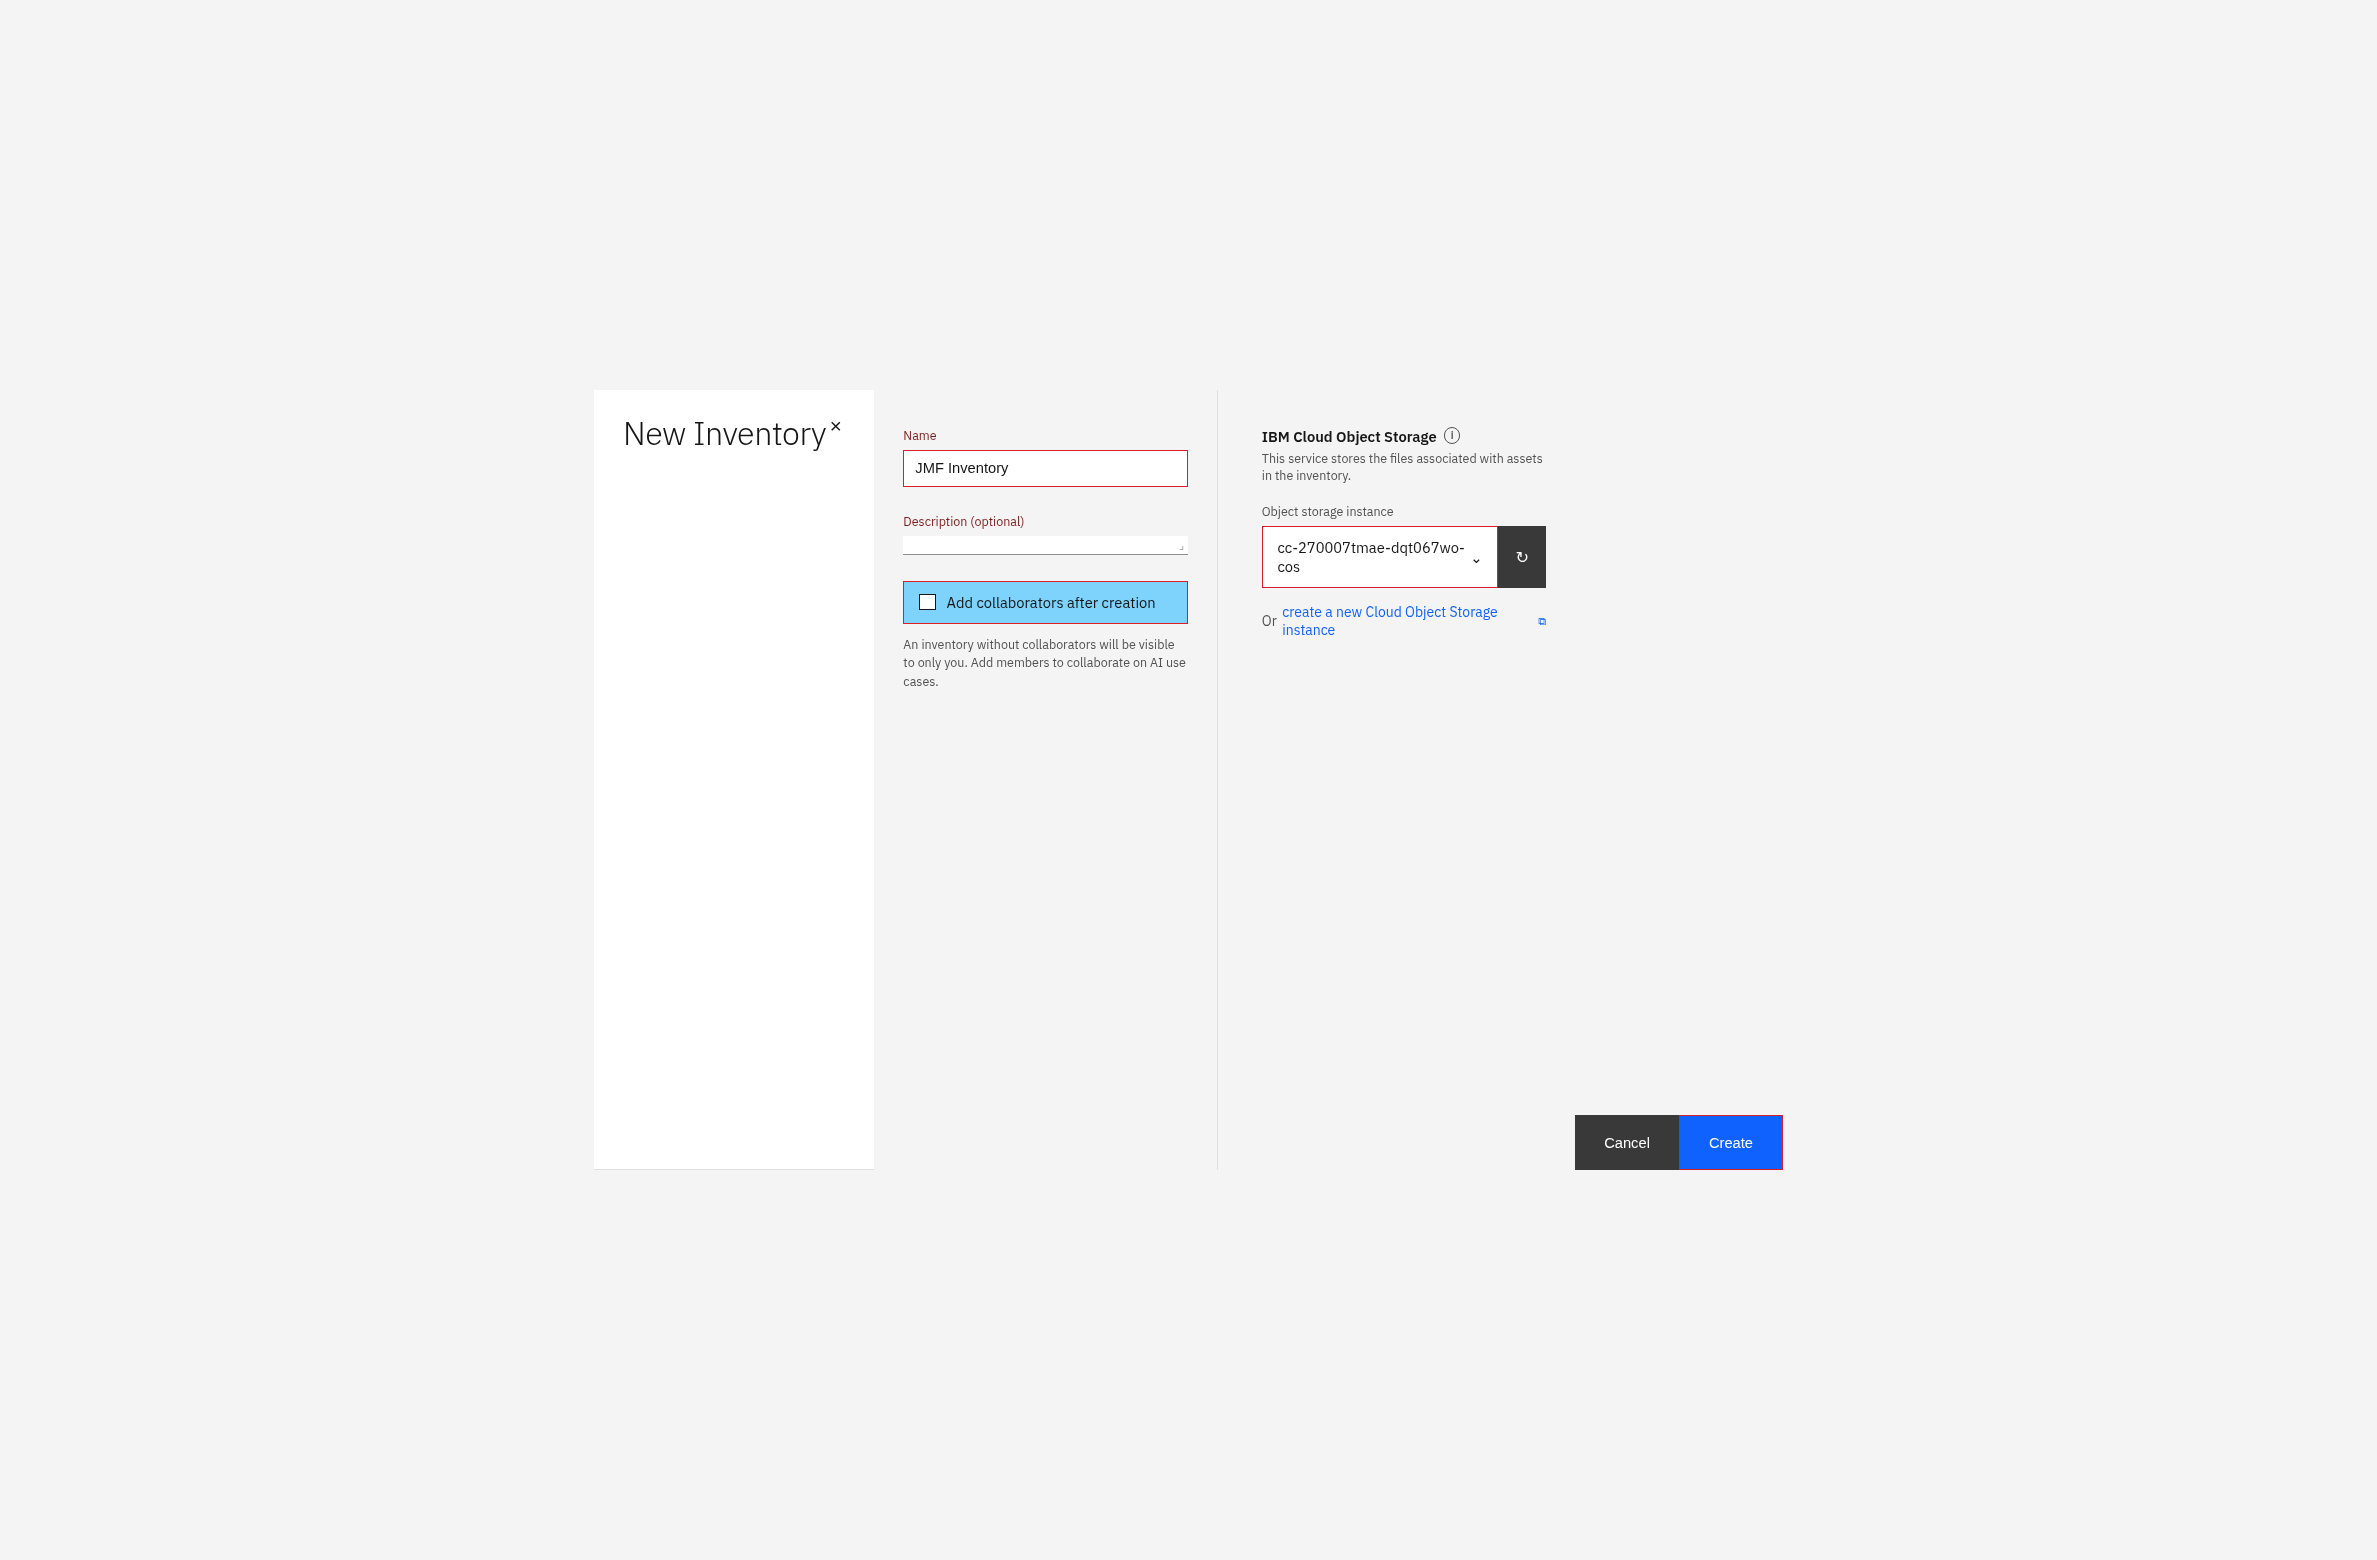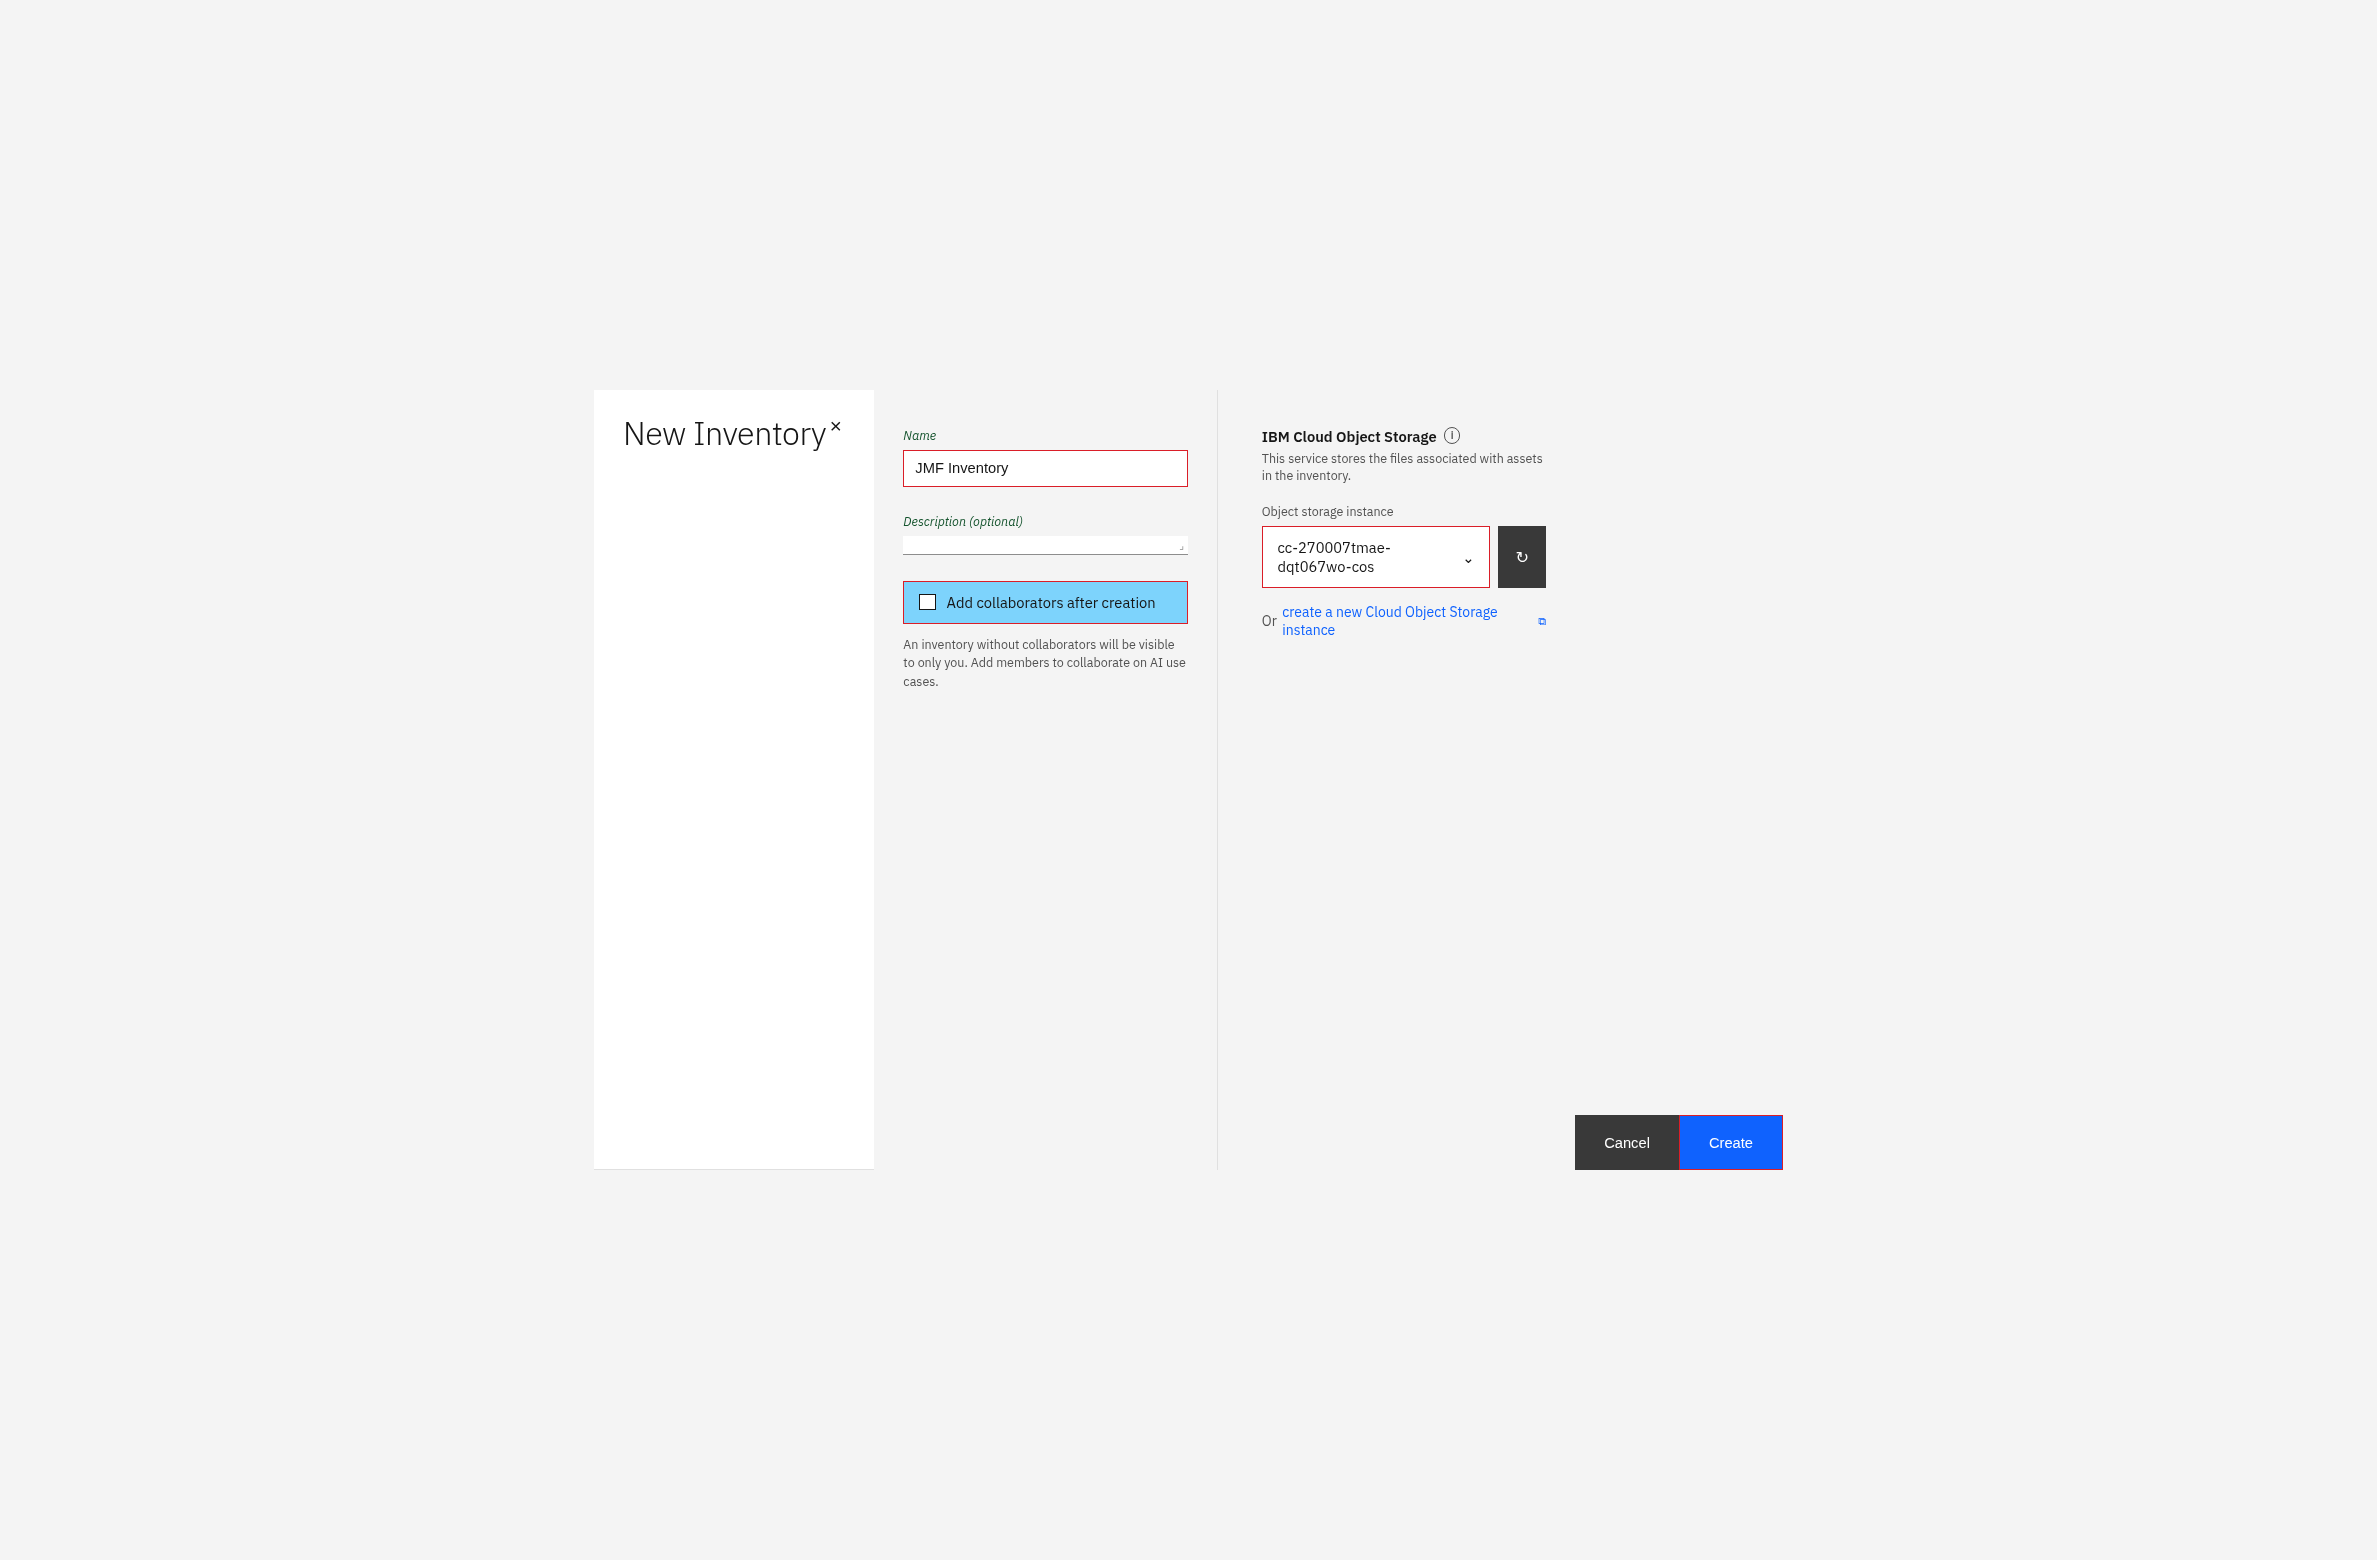--- a/index.html
+++ b/index.html
@@ -71,24 +71,23 @@
       padding: 37px 29px 37px 44px;
     }
 
     .form-group {
       margin-bottom: 26px;
     }
 
     .form-label {
       display: block;
       font-size: 0.85rem;
-      color: #14532d;
+      color: #7f1d1d;
       margin-bottom: 7.3px;
       font-weight: 400;
-      font-style: italic;
     }
 
     .name-input-wrapper {
       border: 1.8px solid #da1e28;
       background: #ffffff;
     }
 
     .name-input-wrapper input {
       border: none;
       width: 100%;
@@ -195,21 +194,21 @@
     }
 
     .storage-label {
       font-size: 0.85rem;
       color: #525252;
       margin-bottom: 7.3px;
     }
 
     .dropdown-row {
       display: flex;
-      gap: 8px;
+      gap: 0;
       margin-bottom: 14.7px;
     }
 
     .dropdown-wrapper {
       border: 1.8px solid #da1e28;
       flex: 1;
       background: #ffffff;
     }
 
     .dropdown-inner {

